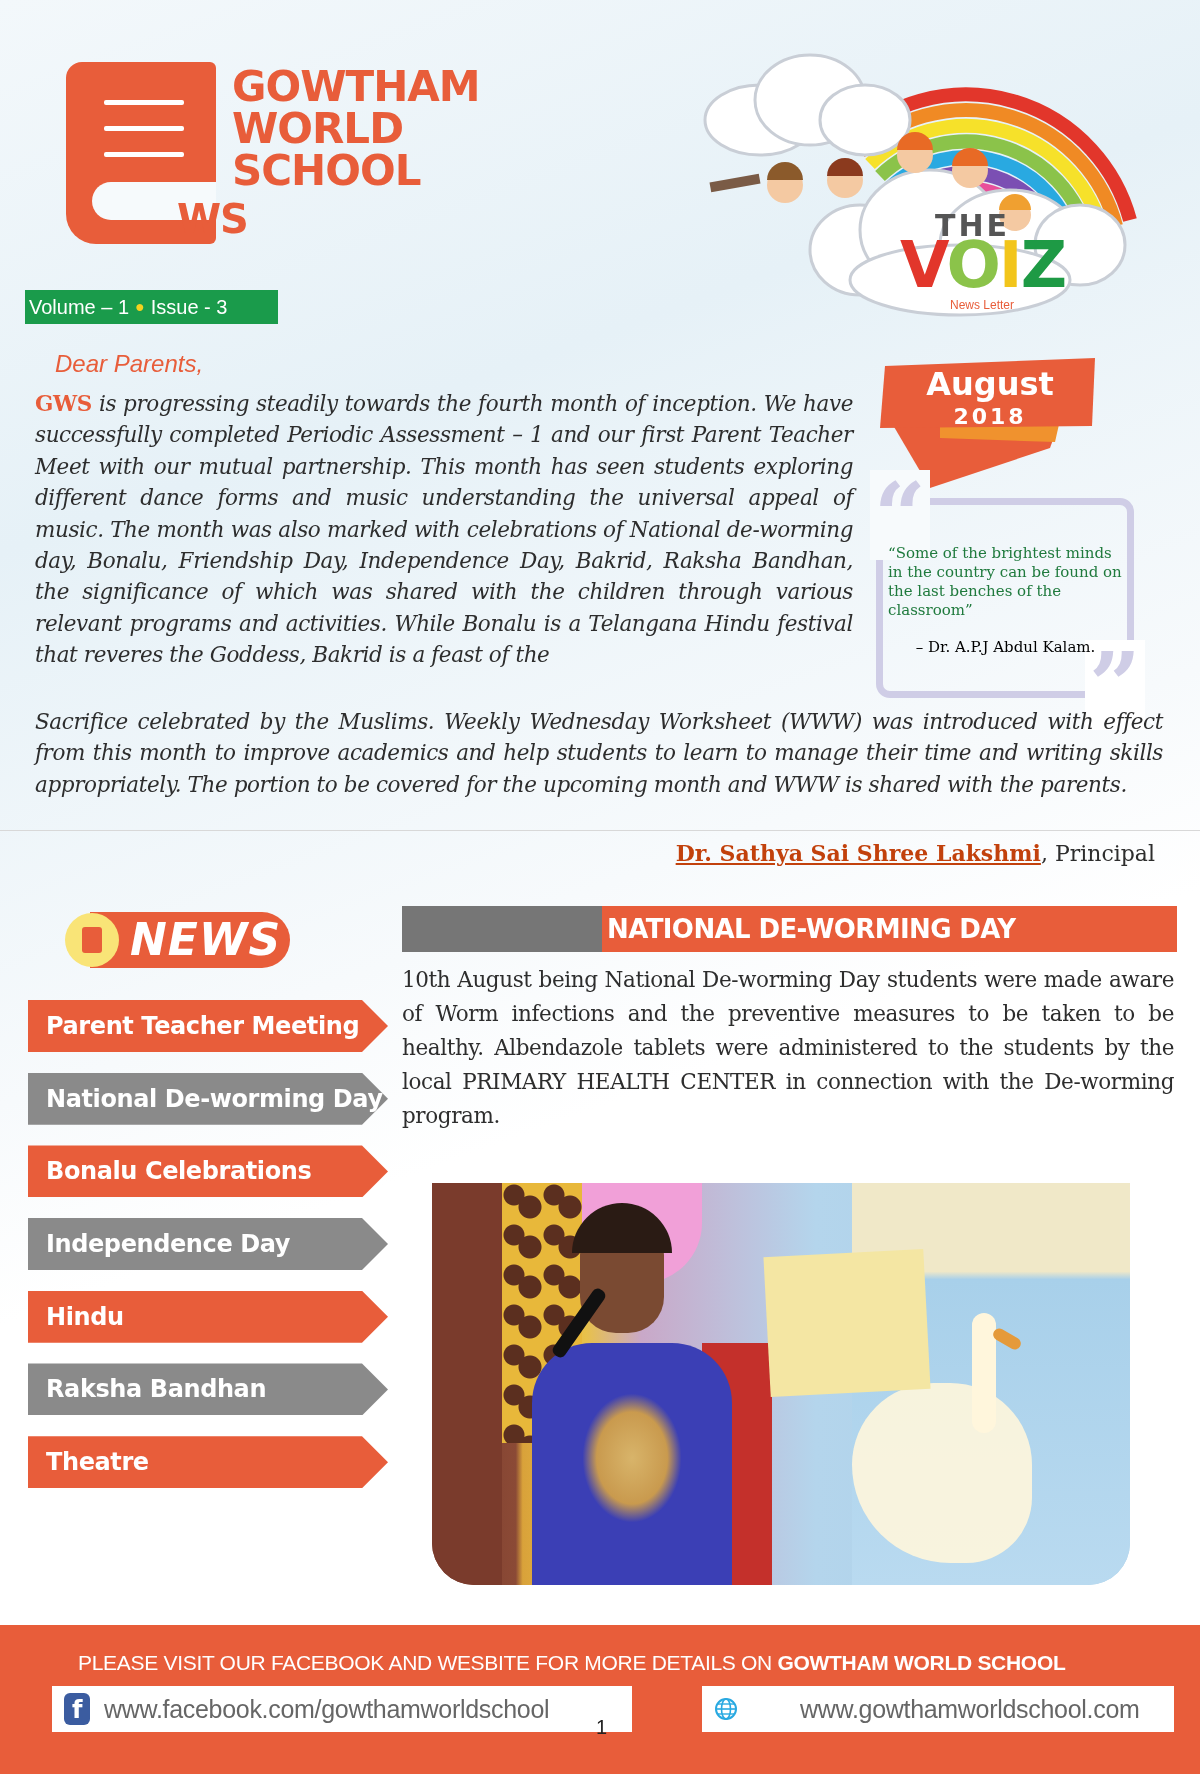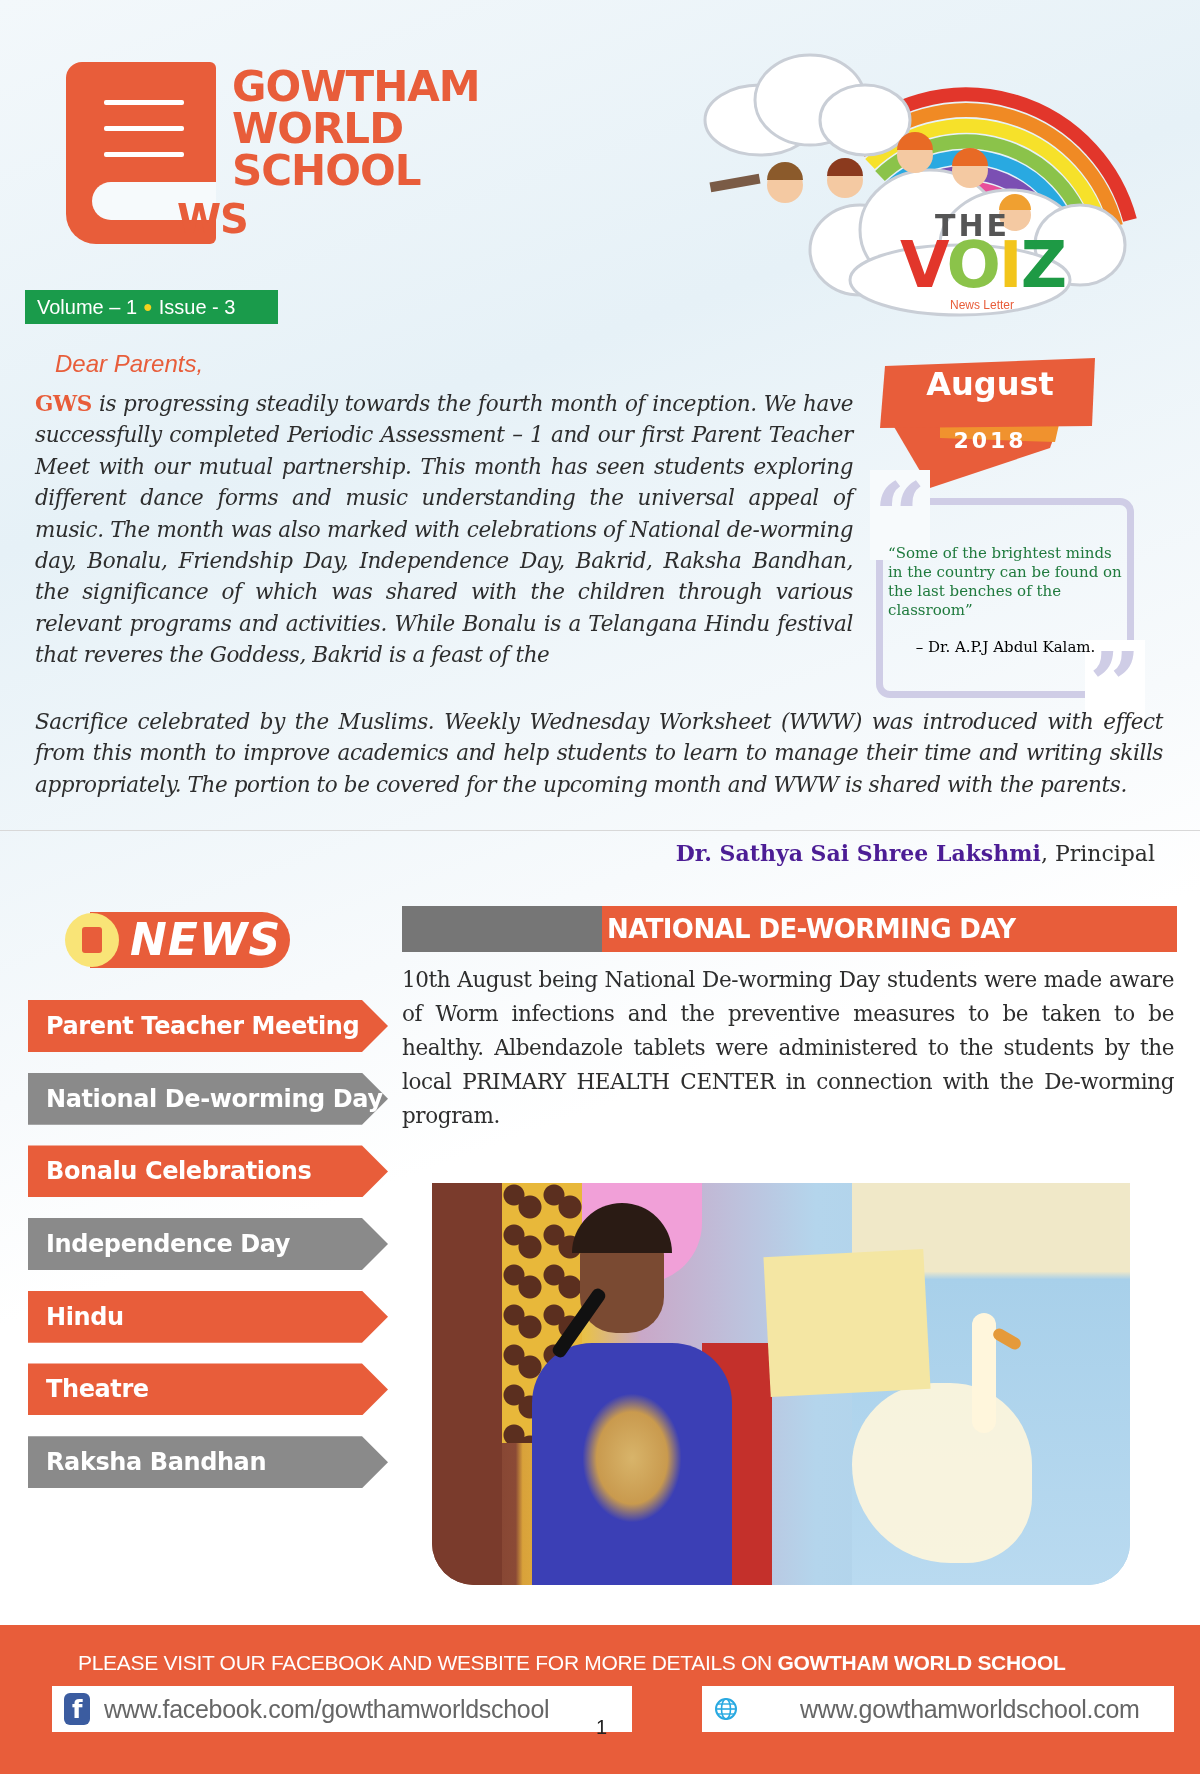--- a/index.html
+++ b/index.html
@@ -29,21 +29,21 @@
     margin-left: 17px;
   }
   .school-name {
     left: 232px; top: 66px;
     font-family: "DejaVu Sans", sans-serif; font-weight: bold; font-size: 42px;
     line-height: 42px; color: #e85d3a; letter-spacing: -1px;
   }
   .volume-badge {
     left: 25px; top: 290px; width: 253px; height: 34px; background: #1a9b4b;
     color: #fff; font-family: "Liberation Sans", sans-serif; font-size: 20px;
-    display: flex; align-items: center; padding-left: 12px;
+    display: flex; align-items: center; padding-left: 4px;
   }
   .volume-badge .dot { color: #f4d21f; margin: 0 6px; font-size: 16px; }
 
   
   .voiz-art { left: 690px; top: 20px; width: 480px; height: 300px; }
   .voiz-the {
     left: 935px; top: 208px; font-family: "DejaVu Sans", sans-serif; font-weight: bold;
     font-size: 30px; color: #555; letter-spacing: 3px;
   }
   .voiz-word {
@@ -72,30 +72,30 @@
   .letter-narrow .gws { color: #e85d3a; font-weight: bold; font-style: normal; }
   .letter-wide {
     left: 35px; top: 706px; width: 1128px;
     font-style: italic; font-size: 21.5px; line-height: 31.4px; text-align: justify;
     font-family: "DejaVu Serif", serif; color: #2d2d2d; letter-spacing: -0.4px;
   }
   .separator { left: 0; top: 830px; width: 1200px; height: 1px; background: #d8d8d8; }
   .signature {
     right: 45px; top: 840px; font-size: 22px; font-family: "DejaVu Serif", serif; color: #2d2d2d;
   }
-  .signature .name { color: #4c1d95; font-weight: bold; }
+  .signature .name { color: #c2410c; font-weight: bold; text-decoration: underline; }
 
   
   .month-badge { left: 880px; top: 358px; width: 220px; height: 130px; }
   .month-text {
     left: 885px; top: 364px; width: 210px; text-align: center; color: #fff;
     font-family: "DejaVu Sans", sans-serif; font-weight: bold;
   }
   .month-text .m { font-size: 32px; line-height: 40px; }
-  .month-text .y { font-size: 22px; letter-spacing: 3px; line-height: 26px; margin-top: 24px; }
+  .month-text .y { font-size: 22px; letter-spacing: 3px; line-height: 26px; }
 
   
   .quote-box {
     left: 876px; top: 498px; width: 258px; height: 200px;
     border: 7px solid #cfcde6; border-radius: 14px;
   }
   .quote-open {
     left: 870px; top: 470px; font-size: 90px; color: #cfcde6; font-family: "DejaVu Serif", serif;
     font-weight: bold; line-height: 90px; background: #f7fafc; padding: 0 4px;
   }
@@ -286,22 +286,22 @@
     <div class="mini-book"></div>
   </div>
 <div class="abs news-pill-label">NEWS</div>
 
 <div class="abs nav-list">
   <div class="nav-item orange">Parent Teacher Meeting</div>
   <div class="nav-item gray">National De-worming Day</div>
   <div class="nav-item orange">Bonalu Celebrations</div>
   <div class="nav-item gray">Independence Day</div>
   <div class="nav-item orange">Hindu</div>
+  <div class="nav-item gray">Raksha Bandhan</div>
   <div class="nav-item orange">Theatre</div>
-  <div class="nav-item gray">Raksha Bandhan</div>
 </div>
 
 <div class="abs article-header">
   <div class="gray-part"></div>
   <div class="orange-part">NATIONAL DE-WORMING DAY</div>
 </div>
 <div class="abs article-body">10th August being National De-worming Day students were made aware of Worm infections and the preventive measures to be taken to be healthy. Albendazole tablets were administered to the students by the local PRIMARY HEALTH CENTER in connection with the De-worming program.</div>
 
 <div class="abs photo">
   <div class="wall-right"></div>

